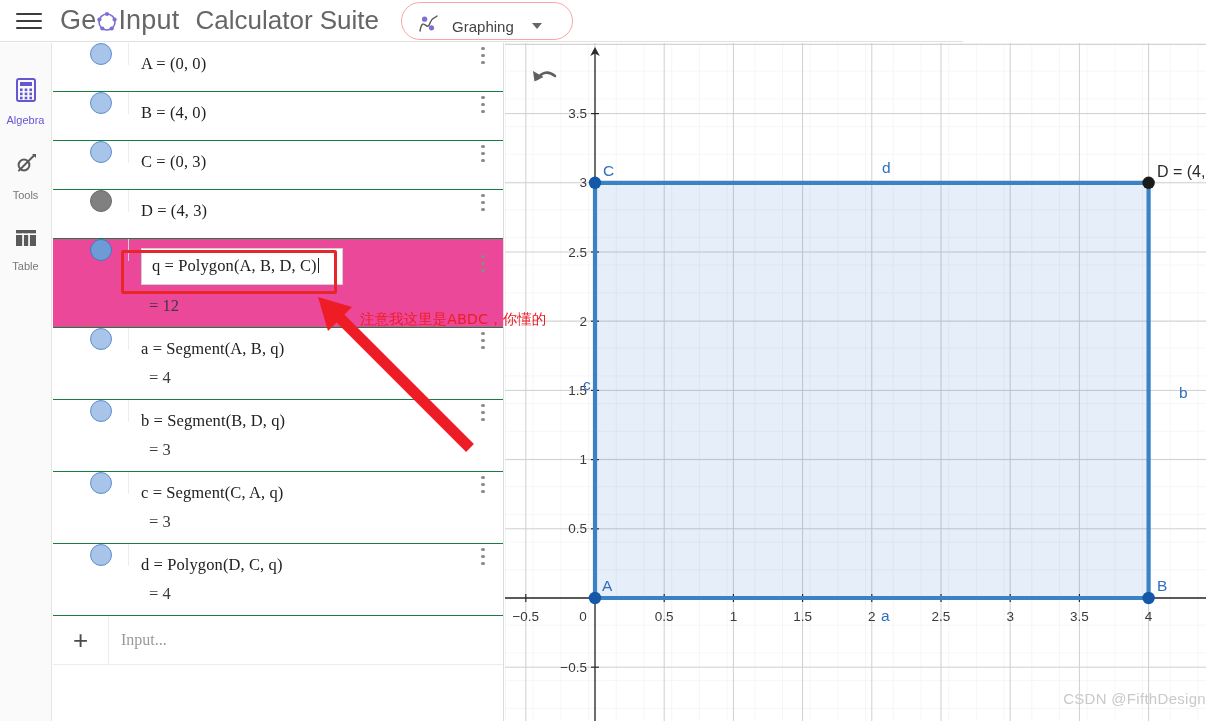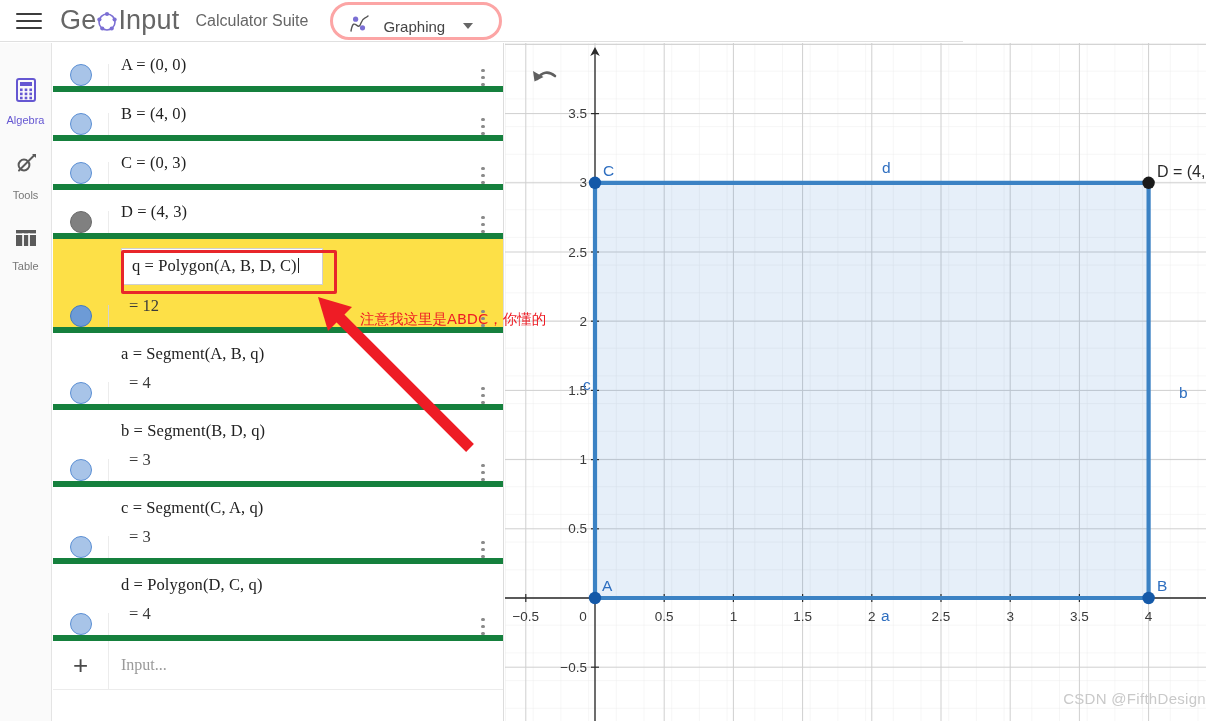--- a/index.html
+++ b/index.html
@@ -29,27 +29,27 @@
 
   #brand {
     font-size: 27px; color: #666666; letter-spacing: .2px;
     font-weight: 400; white-space: nowrap;
     display: flex; align-items: baseline;
   }
   #brand .gg-o { position: relative; display: inline-block; width: 22px; }
   #brand .gg-o svg { position: absolute; left: 0px; top: -20px; }
 
   #suite-title {
-    font-size: 16px; color: #666666; margin-left: 16px; white-space: nowrap;
+    font-size: 26px; color: #666666; margin-left: 16px; white-space: nowrap;
   }
 
   #app-picker {
     margin-left: 22px;
     height: 38px; min-width: 172px;
-    border: 3px solid #fca5a5; border-radius: 19px;
+    border: 1px solid #fca5a5; border-radius: 19px;
     background: #fff;
     display: flex; align-items: center; gap: 10px;
     padding: 11px 16px 0 14px; cursor: pointer;
   }
   #app-picker .picker-label { font-size: 15px; color: #444; }
   .caret {
     width: 0; height: 0;
     border-left: 5px solid transparent; border-right: 5px solid transparent;
     border-top: 6px solid #666; margin-left: 8px;
   }
@@ -73,26 +73,27 @@
   
   #algebra {
     position: absolute; left: 53px; top: 43px;
     width: 451px; height: 678px;
     background: #ffffff;
     border-right: 1px solid #dcdcdc;
     overflow: hidden;
   }
   .av-row {
     position: relative;
-    display: flex; align-items: flex-end;
-    border-bottom: 6px solid #15803d;
+    display: flex; align-items: flex-start;
+    border-bottom: 1px solid #15803d;
     min-height: 49px;
     background: #fff;
-  }
-  .av-row.selected { background: #fde047; }
+    padding-left: 20px;
+  }
+  .av-row.selected { background: #ec4899; }
   .marker-cell {
     width: 56px; flex: 0 0 56px;
     display: flex; align-items: center; justify-content: center;
     border-right: 1px solid #ececec;
   }
   .av-row.selected .marker-cell { border-right-color: #d2d2d2; }
   .marker {
     width: 22px; height: 22px; border-radius: 50%;
     border: 1.5px solid #5b8fd4; background: #a8c4e8;
   }

